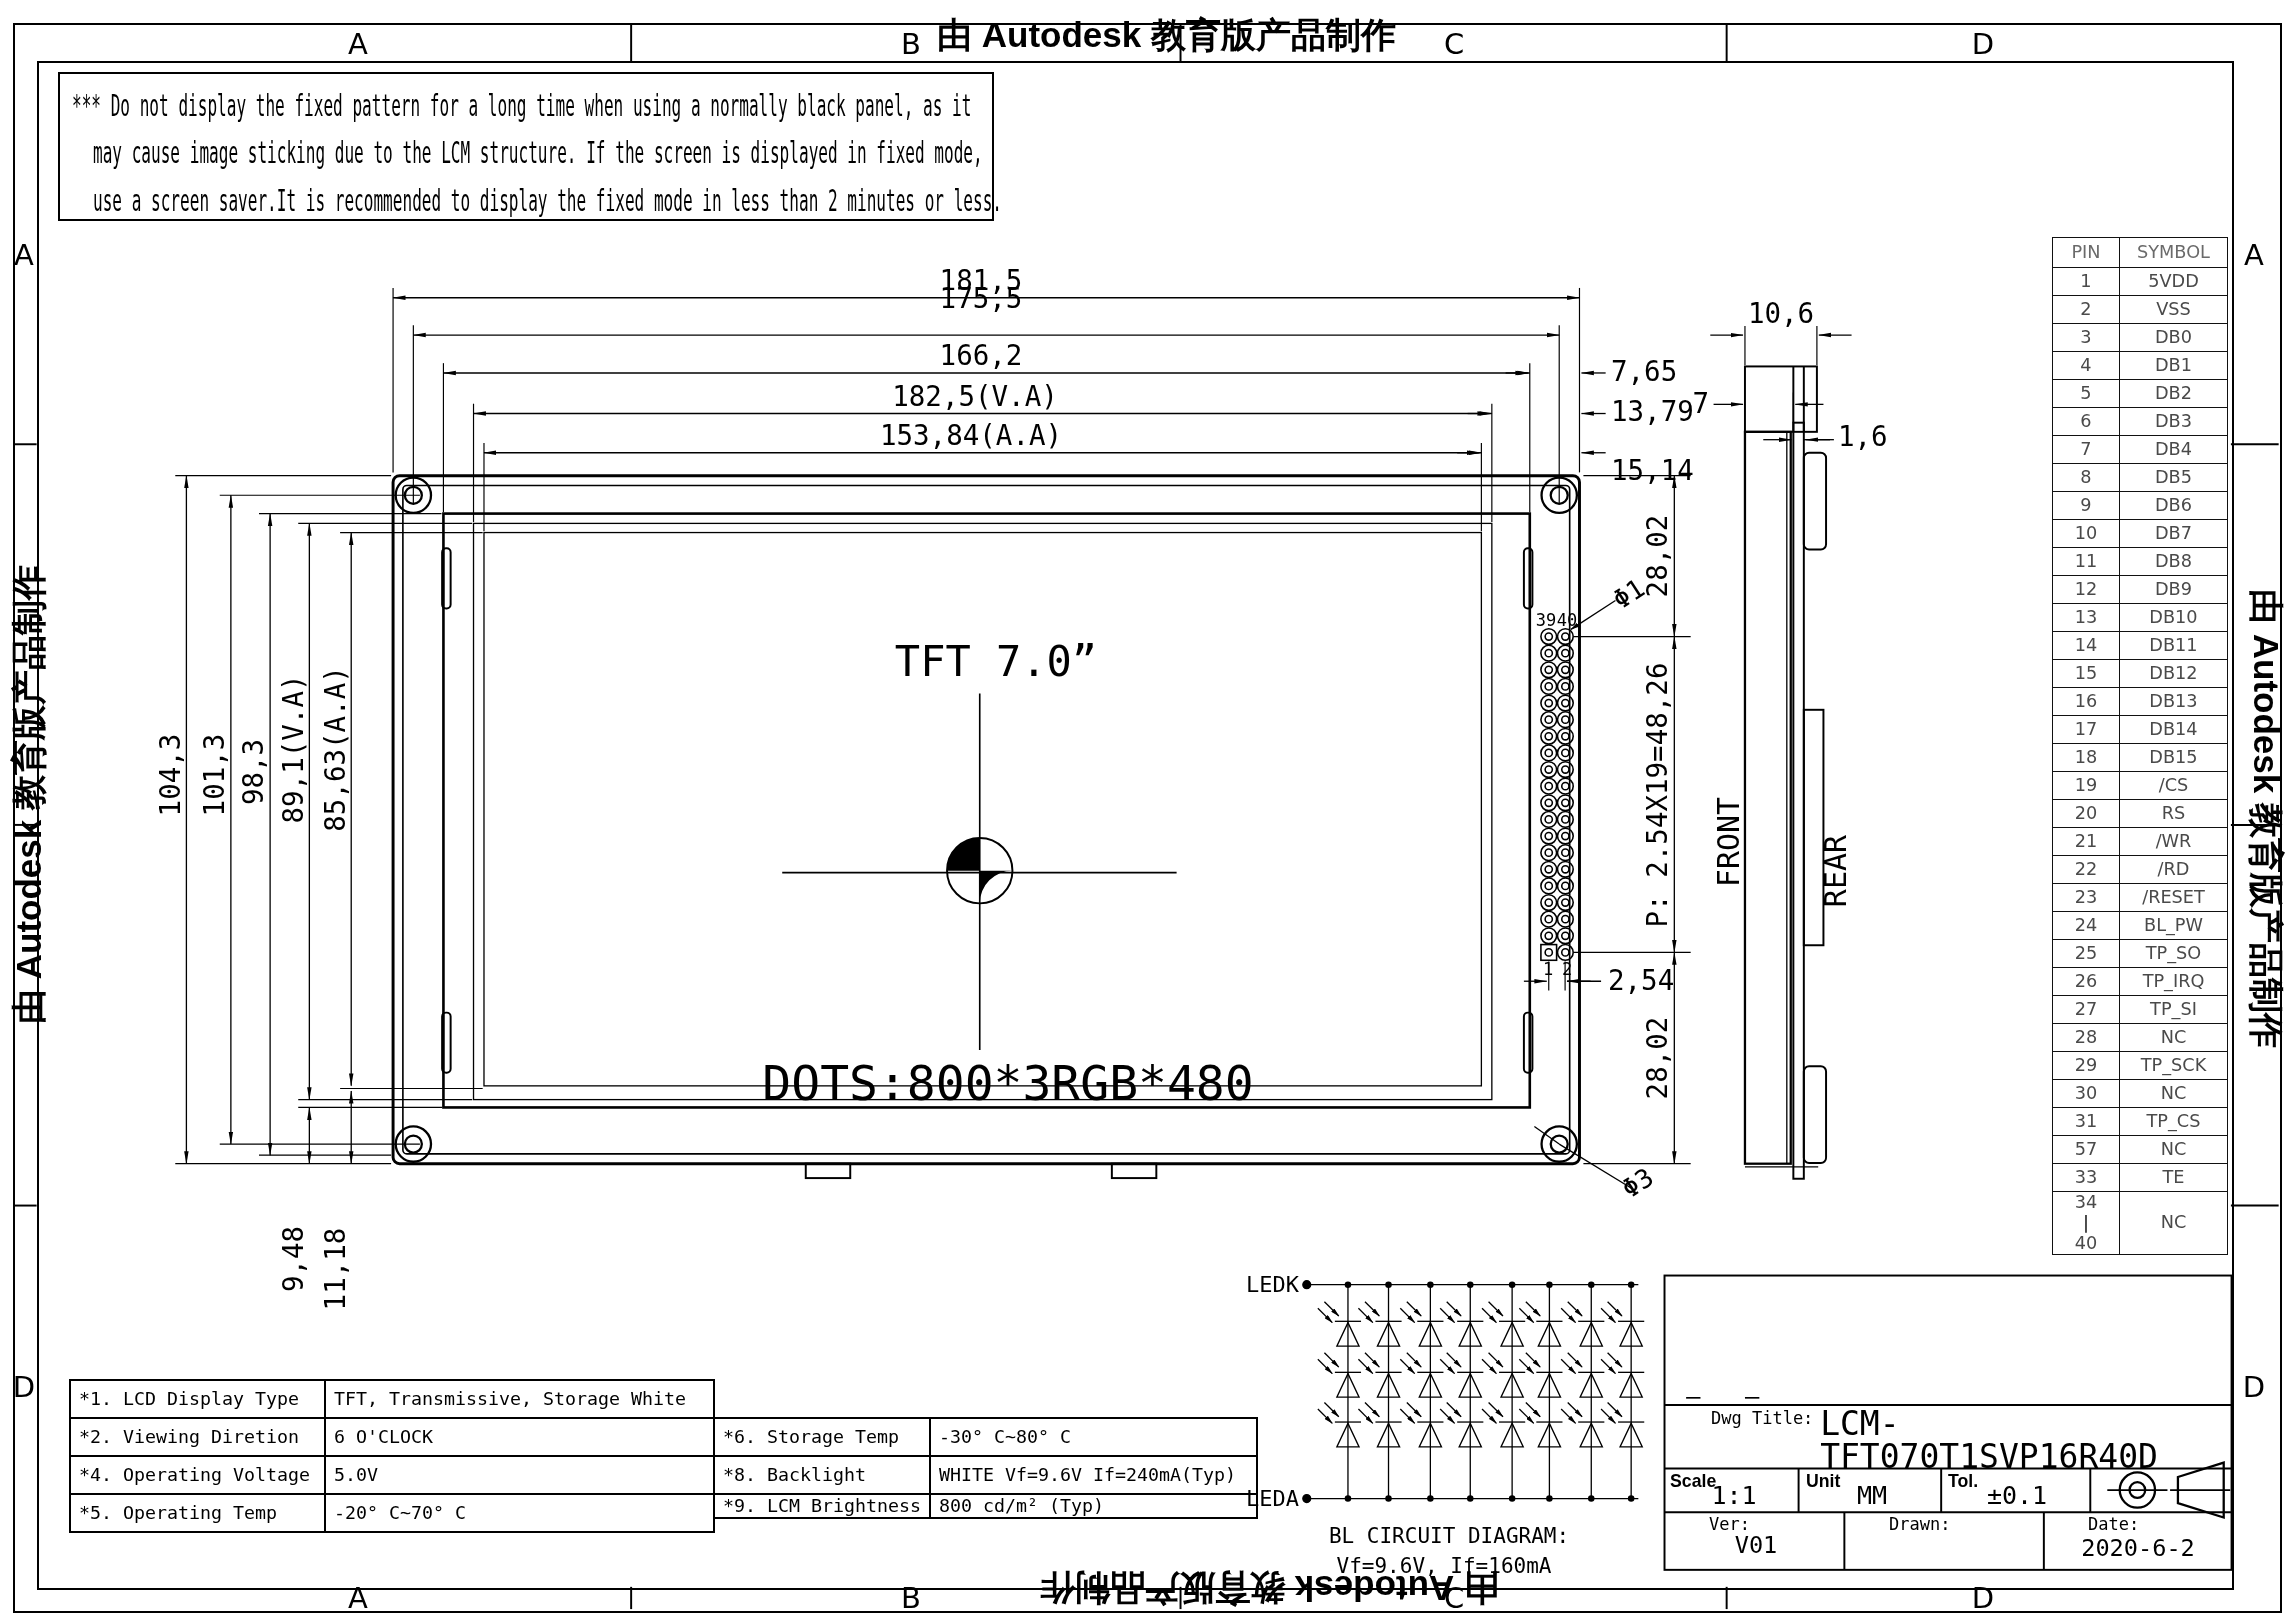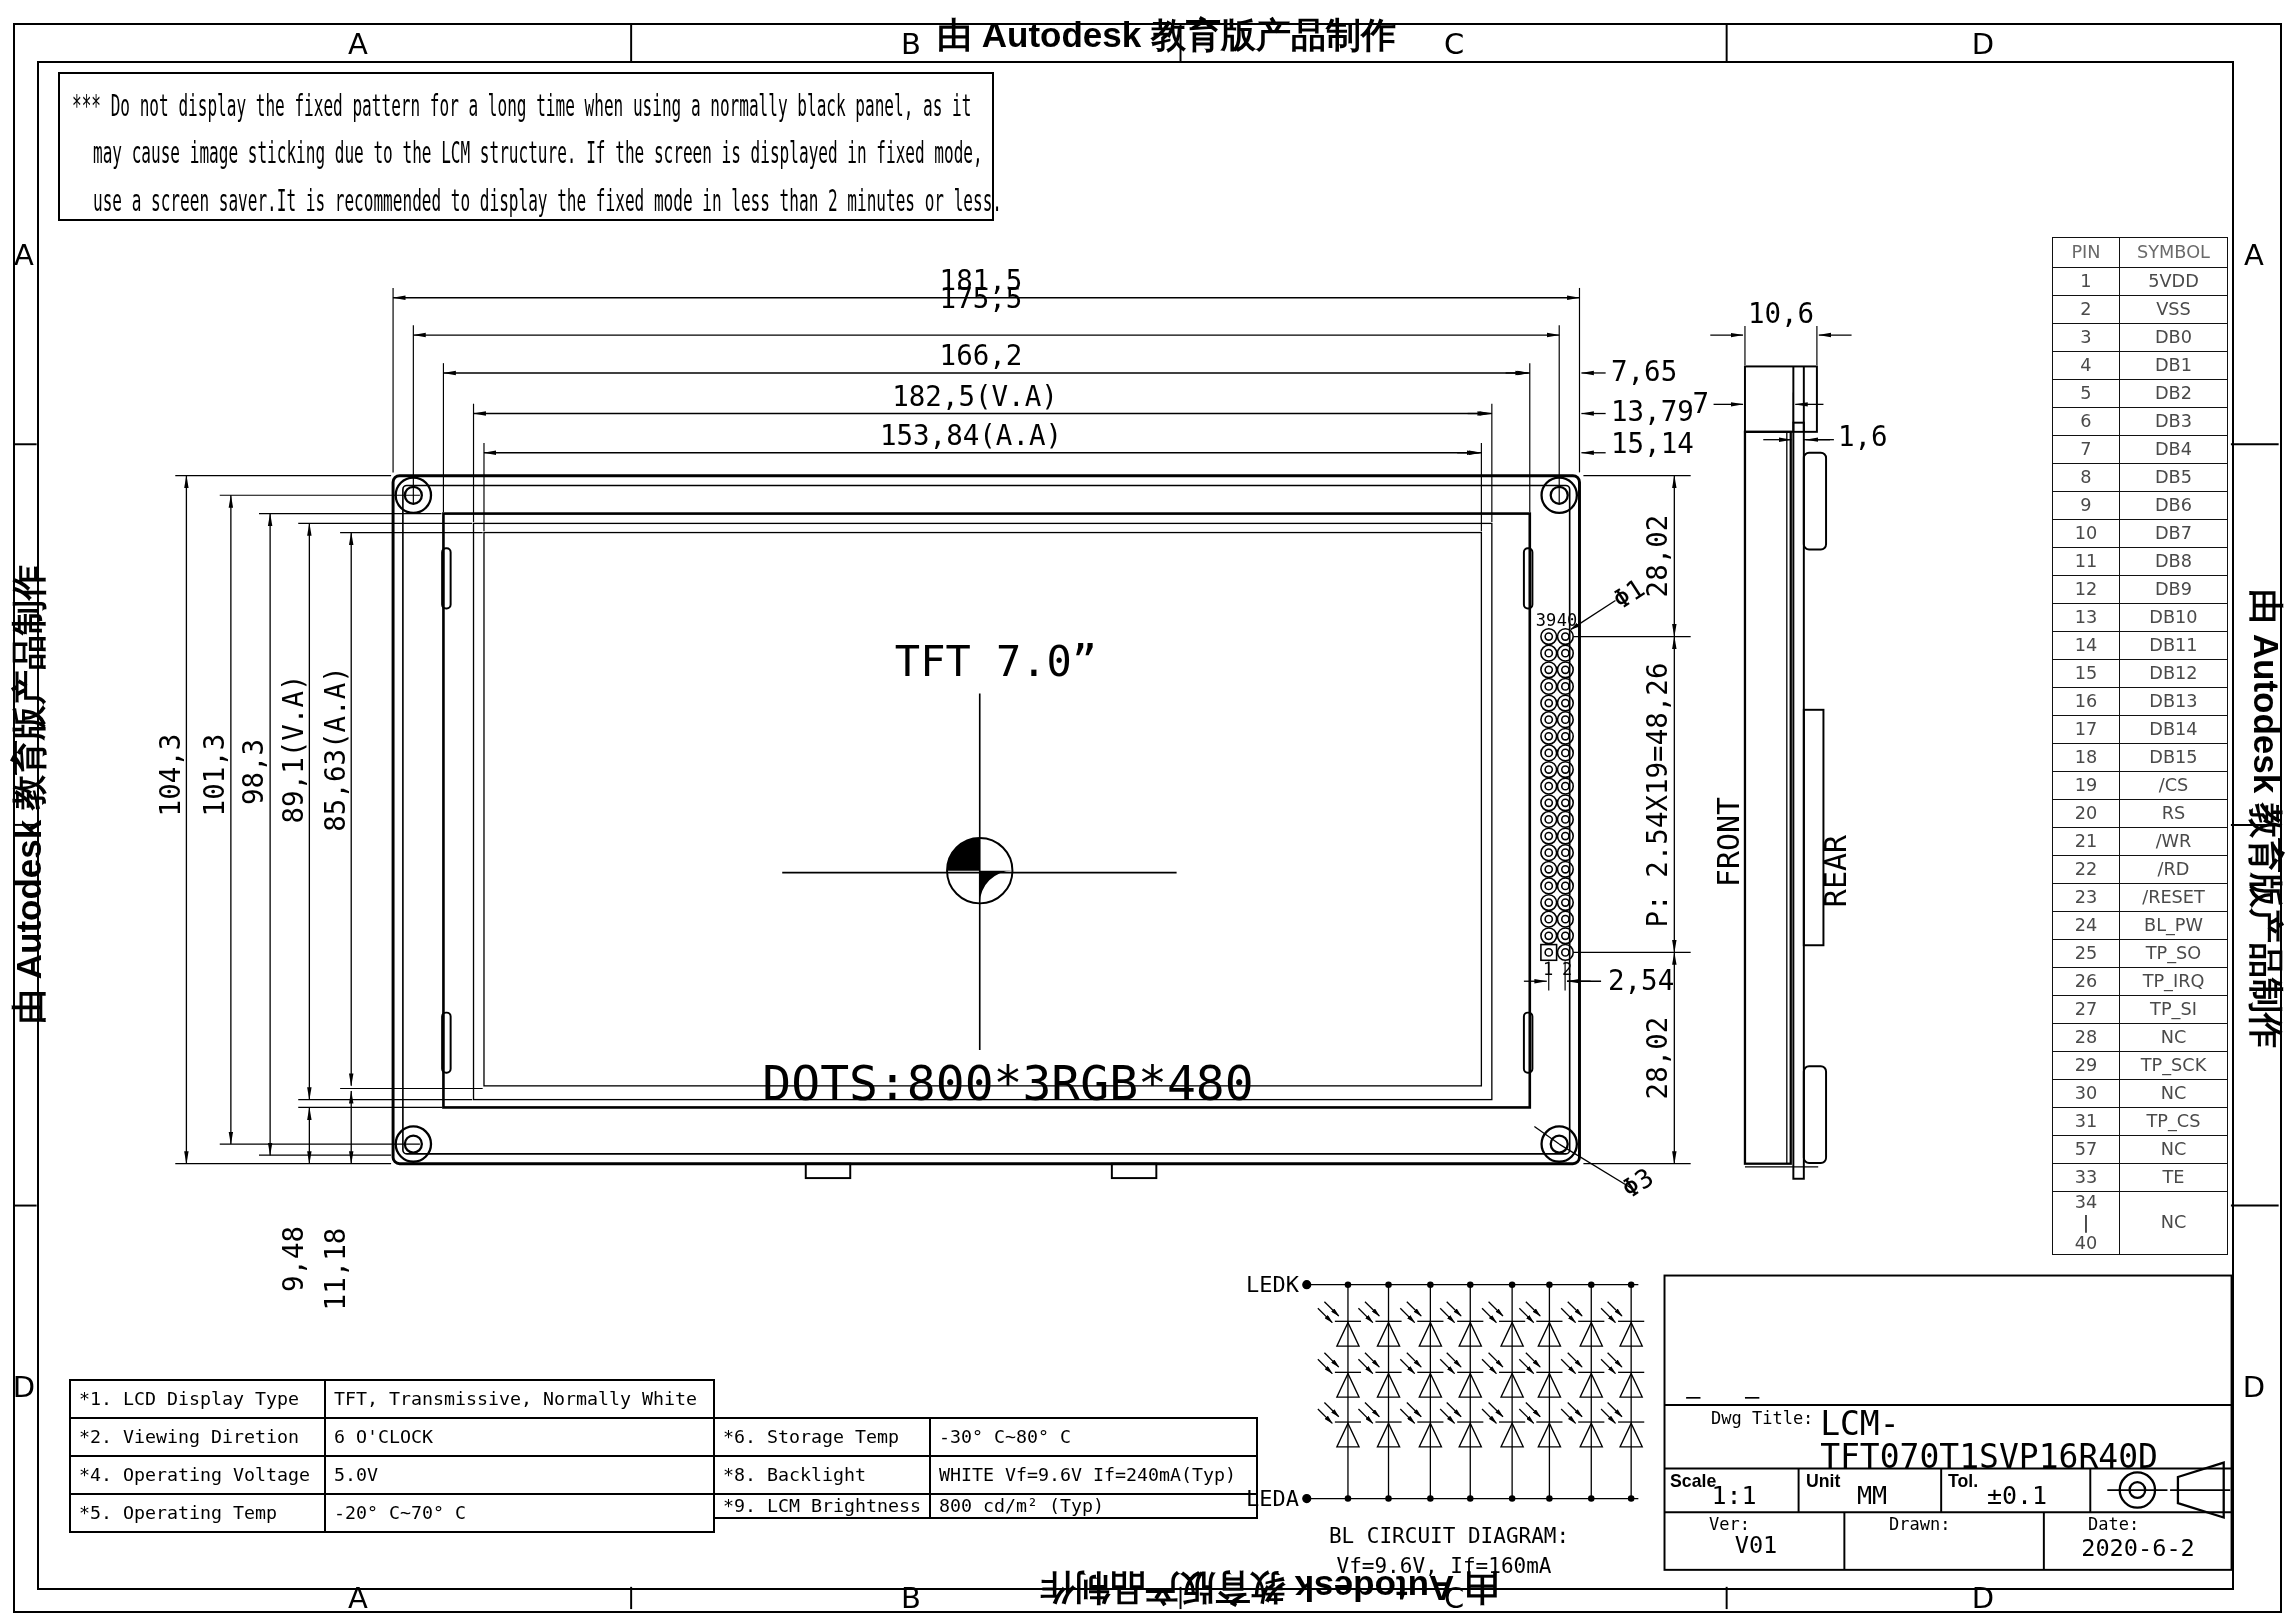--- a/index.html
+++ b/index.html
@@ -455,21 +455,21 @@
     </g>
   </svg>
 
   <div class="dim ctr" style="left:981px;top:294px">181,5</div>
   <div class="dim ctr" style="left:981px;top:312px">175,5</div>
   <div class="dim ctr" style="left:981px;top:369px">166,2</div>
   <div class="dim ctr" style="left:975px;top:410px">182,5(V.A)</div>
   <div class="dim ctr" style="left:971px;top:449px">153,84(A.A)</div>
   <div class="dim vctr" style="left:1611px;top:372px">7,65</div>
   <div class="dim vctr" style="left:1611px;top:412px">13,79</div>
-  <div class="dim vctr" style="left:1611px;top:444px">15,14</div>
+  <div class="dim vctr" style="left:1611px;top:471px">15,14</div>
   <div class="dim rt" style="left:171px;top:775px">104,3</div>
   <div class="dim rt" style="left:215px;top:775px">101,3</div>
   <div class="dim rt" style="left:254px;top:772px">98,3</div>
   <div class="dim rt" style="left:294px;top:749px">89,1(V.A)</div>
   <div class="dim rt" style="left:336px;top:749px">85,63(A.A)</div>
   <div class="dim rt" style="left:294px;top:1259px">9,48</div>
   <div class="dim rt" style="left:336px;top:1269px">11,18</div>
   <div class="dim rt" style="left:1658px;top:556px">28,02</div>
   <div class="dim rt" style="left:1658px;top:795px">P: 2.54X19=48,26</div>
   <div class="dim rt" style="left:1658px;top:1058px">28,02</div>
@@ -651,21 +651,21 @@
   </table>
 
   <table class="spec" style="left:69px;top:1379px;width:644px">
     <colgroup>
         <col style="width:255px">
         <col style="width:389px">
       </colgroup>
     <tbody id="spec-left-tbody">
         <tr style="height:38px">
           <td>*1. LCD Display Type</td>
-          <td>TFT, Transmissive, Normally White</td>
+          <td>TFT, Transmissive, Storage White</td>
         </tr>
         <tr style="height:38px">
           <td>*2. Viewing Diretion</td>
           <td>6 O'CLOCK</td>
         </tr>
         <tr style="height:38px">
           <td>*4. Operating Voltage</td>
           <td>5.0V</td>
         </tr>
         <tr style="height:38px">

